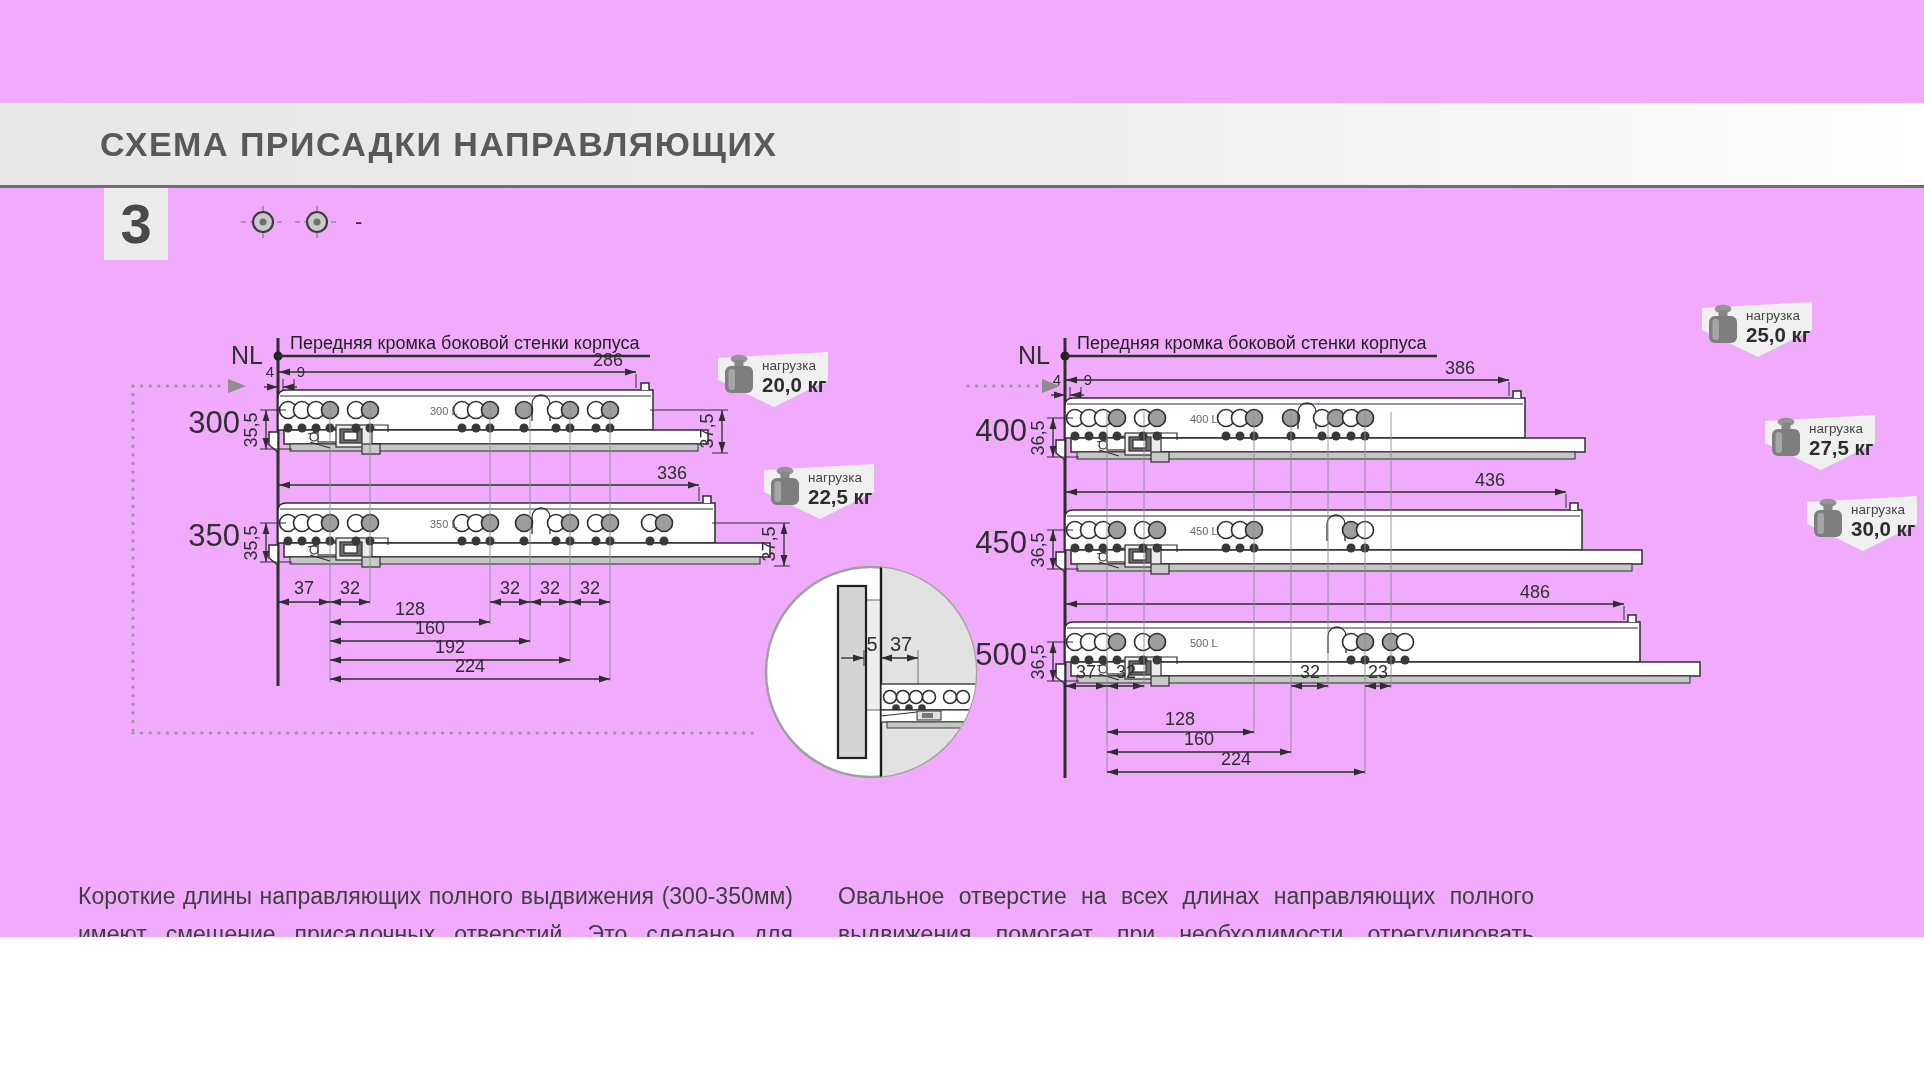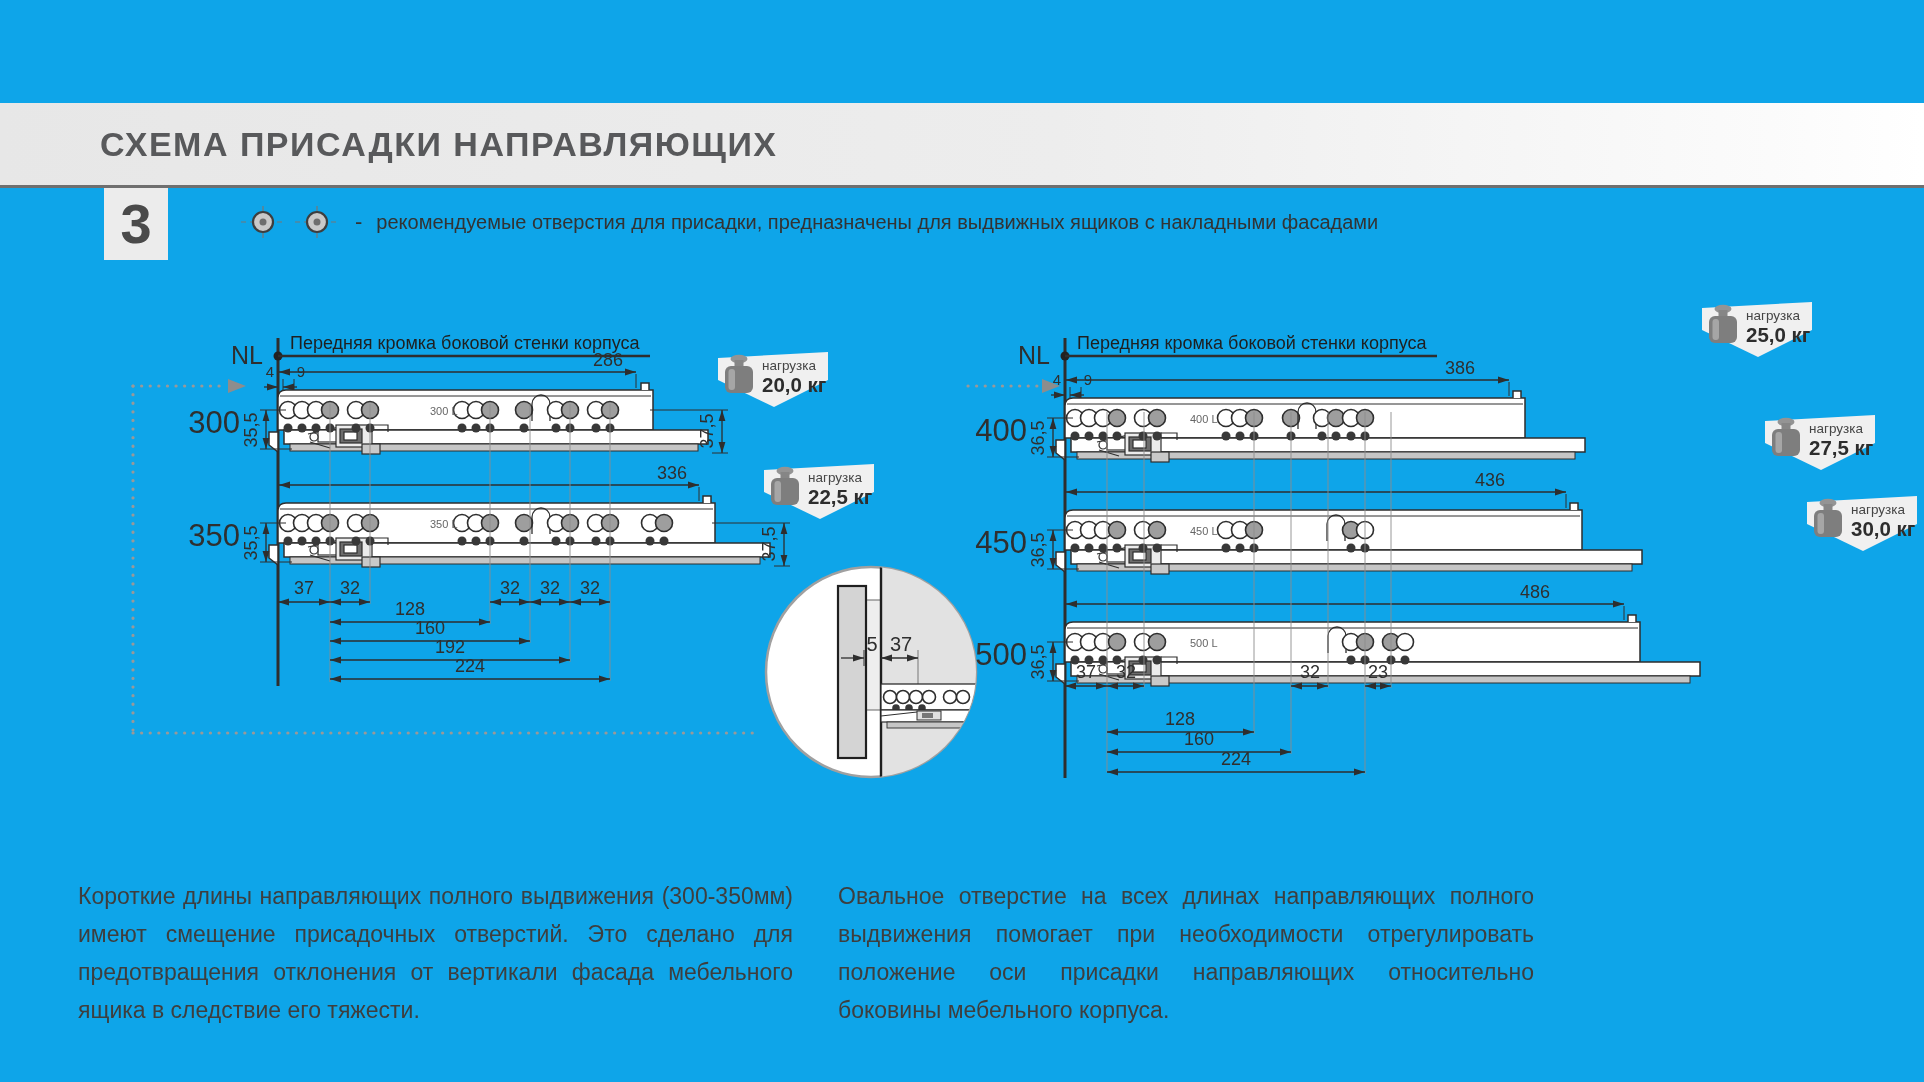--- a/index.html
+++ b/index.html
@@ -1,17 +1,17 @@
 <!DOCTYPE html>
 <html><head>
 <meta charset="utf-8">
 <style>
   html,body{margin:0;padding:0;background:#fff;}
-  .page{position:relative;width:1924px;height:1082px;overflow:hidden;
-        font-family:"Liberation Sans",sans-serif;background:#0ea5e9;}
+  .page{position:relative;width:1924px;height:937px;overflow:hidden;
+        font-family:"Liberation Sans",sans-serif;background:#f0abfc;}
   .band{position:absolute;left:0;top:103px;width:1924px;height:82px;
         background:linear-gradient(90deg,#e7e7e7 0%,#ededed 55%,#fbfbfb 92%,#fff 100%);
         border-bottom:3px solid #6f6f6f;display:flex;align-items:center;}
   .band h1{margin:0 0 0 100px;font-size:34px;font-weight:700;color:#58595b;letter-spacing:1.5px;}
   .numbox{position:absolute;left:104px;top:188px;width:64px;height:72px;background:#ececec;
           display:flex;align-items:center;justify-content:center;}
   .numbox span{font-size:56px;font-weight:700;color:#4a4a4a;line-height:1;}
   .legendrow{position:absolute;left:225px;top:202px;height:40px;display:flex;align-items:center;}
   .legdash{font-size:22px;color:#333;margin:0 14px 0 10px;}
   .legtext{font-size:20px;color:#333;}
@@ -59,21 +59,20 @@
         <circle cx="38" cy="20" r="3.5" fill="#6e6e6e"></circle>
       </g>
       <g>
         <line x1="70" y1="20" x2="114" y2="20" stroke="#777" stroke-width="1.2" stroke-dasharray="5 4"></line>
         <line x1="92" y1="4" x2="92" y2="36" stroke="#777" stroke-width="1.2" stroke-dasharray="5 4"></line>
         <circle cx="92" cy="20" r="10" fill="#c9c9c9" stroke="#3e3e3e" stroke-width="2.2"></circle>
         <circle cx="92" cy="20" r="3.5" fill="#6e6e6e"></circle>
       </g>
     </svg>
     <span class="legdash">-</span>
-    <span class="legtext">рекомендуемые отверстия для присадки, предназначены для выдвижных ящиков с накладными фасадами</span>
   </div>
 
   <svg class="diag" width="1864" height="530" viewBox="60 270 1864 530">
     <defs>
       <marker id="aE" markerWidth="12" markerHeight="8" refX="11" refY="4" orient="auto" markerUnits="userSpaceOnUse">
         <path d="M0,0.6 L11,4 L0,7.4 Z" fill="#2e2e2e"></path>
       </marker>
       <marker id="aS" markerWidth="12" markerHeight="8" refX="0" refY="4" orient="auto" markerUnits="userSpaceOnUse">
         <path d="M11,0.6 L0,4 L11,7.4 Z" fill="#2e2e2e"></path>
       </marker>

